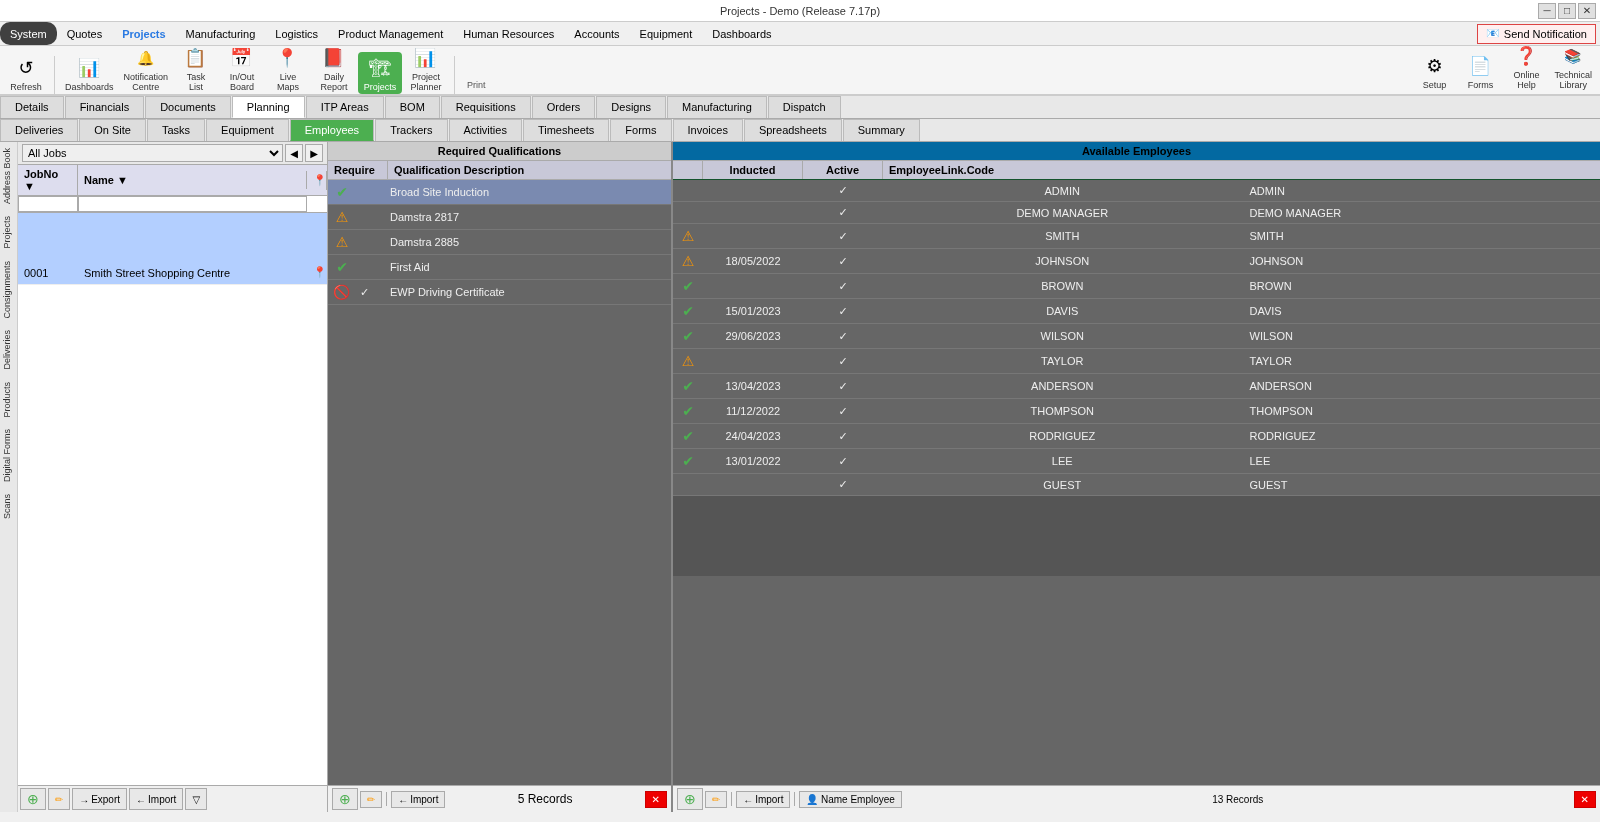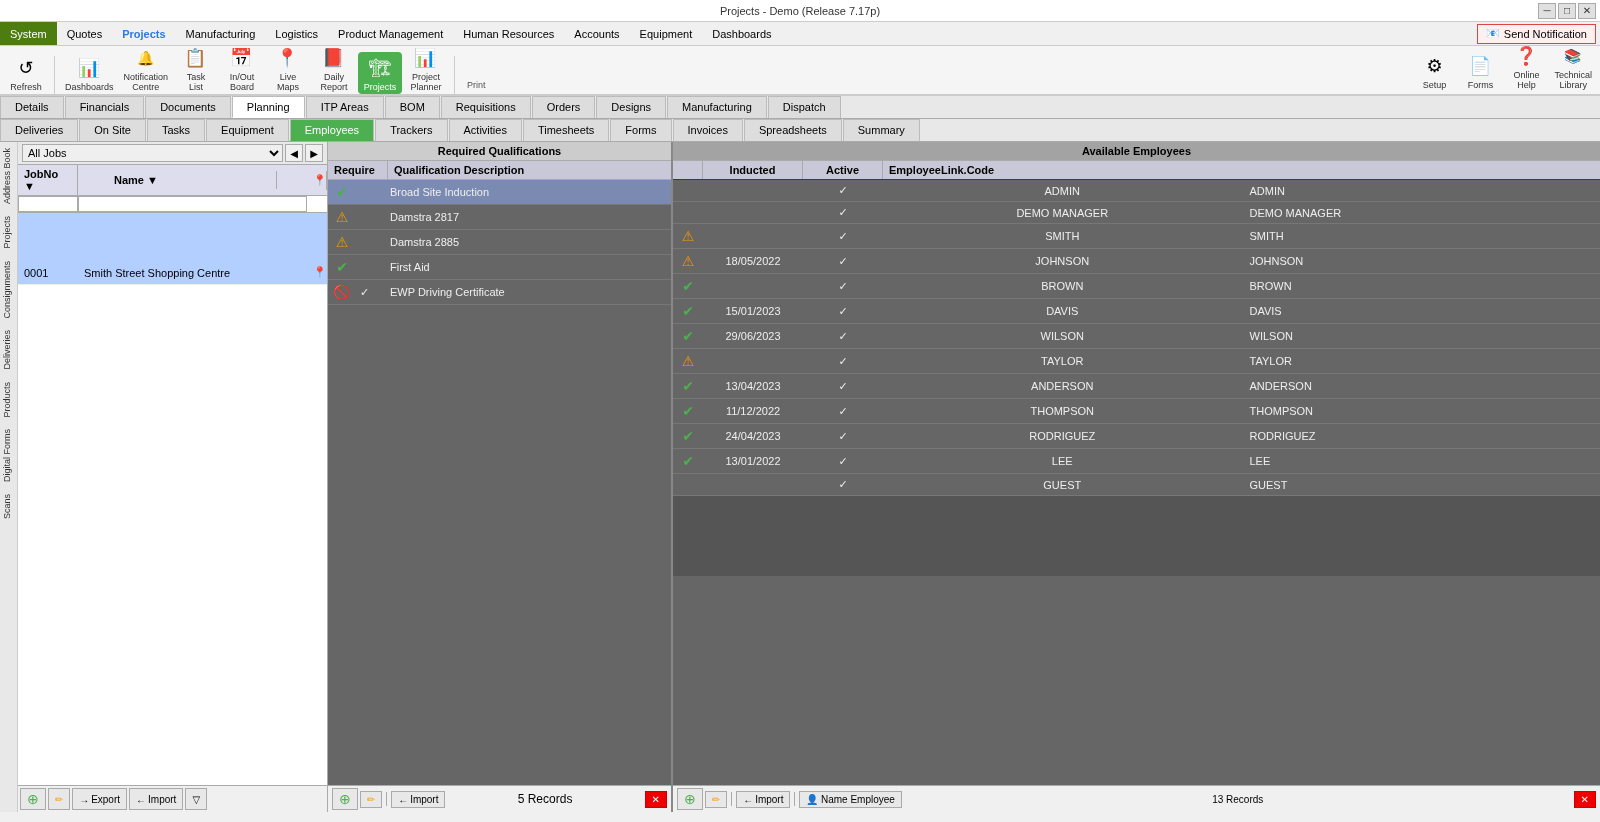--- a/index.html
+++ b/index.html
@@ -6,21 +6,21 @@
     body { font-family: 'Segoe UI', Tahoma, Geneva, Verdana, sans-serif; font-size: 11px; background: #f0f0f0; overflow: hidden; width: 1600px; height: 822px; }
 
     
     .title-bar { background: #fff; height: 22px; display: flex; align-items: center; justify-content: center; font-size: 11px; color: #333; border-bottom: 1px solid #ccc; position: relative; }
     .title-bar-controls { position: absolute; right: 4px; display: flex; gap: 2px; }
     .title-btn { width: 18px; height: 16px; border: 1px solid #aaa; background: #e0e0e0; font-size: 10px; cursor: pointer; display: flex; align-items: center; justify-content: center; }
 
     
     .menu-bar { background: #f0f0f0; height: 24px; display: flex; align-items: center; gap: 0; border-bottom: 1px solid #ccc; }
     .menu-item { padding: 2px 10px; font-size: 11px; cursor: pointer; height: 100%; display: flex; align-items: center; }
-    .menu-item.active { background: #4d7c0f; color: white; }
+    .menu-item.active { background: #404040; color: white; border-radius: 10px; }
     .send-notif-btn { margin-left: auto; background: #fff0f0; border: 1px solid #d44; padding: 2px 8px; font-size: 11px; cursor: pointer; display: flex; align-items: center; gap: 4px; height: 20px; margin-right: 4px; }
 
     
     .toolbar { background: #f5f5f5; border-bottom: 2px solid #ccc; display: flex; align-items: flex-end; padding: 4px 4px 0 4px; gap: 2px; height: 50px; }
     .toolbar-item { display: flex; flex-direction: column; align-items: center; cursor: pointer; padding: 2px 4px; min-width: 44px; }
     .toolbar-item.active { background: #4caf50; color: white; border-radius: 3px; }
     .toolbar-icon { width: 28px; height: 28px; display: flex; align-items: center; justify-content: center; font-size: 18px; }
     .toolbar-label { font-size: 9px; text-align: center; color: #333; white-space: nowrap; }
     .toolbar-item.active .toolbar-label { color: white; }
     .toolbar-right { display: flex; align-items: flex-end; gap: 2px; padding-bottom: 2px; }
@@ -37,21 +37,21 @@
 
     
     .vert-sidebar { width: 18px; background: #e8e8e8; border-right: 1px solid #ccc; display: flex; flex-direction: column; }
     .vert-label { writing-mode: vertical-rl; transform: rotate(180deg); font-size: 9px; padding: 6px 2px; cursor: pointer; white-space: nowrap; color: #333; }
 
     
     .jobs-panel { width: 310px; display: flex; flex-direction: column; border-right: 1px solid #aaa; background: #fff; }
     .jobs-header { background: #e8e8e8; padding: 2px 4px; display: flex; align-items: center; gap: 2px; border-bottom: 1px solid #aaa; }
     .jobs-dropdown { flex: 1; font-size: 11px; border: 1px solid #aaa; padding: 1px; }
     .nav-btn { width: 18px; height: 18px; border: 1px solid #aaa; background: #f0f0f0; cursor: pointer; font-size: 10px; display: flex; align-items: center; justify-content: center; }
-    .jobs-col-header { display: flex; align-items: center; background: #dde; border-bottom: 1px solid #aaa; gap: 30px; }
+    .jobs-col-header { display: flex; align-items: center; background: #dde; border-bottom: 1px solid #aaa; }
     .col-hdr { padding: 3px 6px; font-size: 11px; font-weight: bold; border-right: 1px solid #aaa; }
     .jobs-list { flex: 1; overflow-y: auto; }
     .job-row { display: flex; align-items: center; padding: 3px 0; border-bottom: 1px solid #eee; cursor: pointer; }
     .job-row.selected { background: #b3cfff; }
     .job-cell { padding: 2px 6px; font-size: 11px; margin-top: 48px; }
     .jobs-footer { border-top: 1px solid #aaa; padding: 2px; display: flex; gap: 2px; background: #f0f0f0; }
     .footer-btn { display: flex; align-items: center; gap: 2px; padding: 2px 6px; border: 1px solid #aaa; background: #e8e8e8; cursor: pointer; font-size: 10px; }
   </style>
 </head>
 <body>
@@ -301,21 +301,21 @@
             <span>Import</span>
           </div>
           <div style="flex:1; text-align:center; font-size:12px;">5 Records</div>
           <div class="footer-btn" style="background:#e00; color:white; border-color:#c00;">
             <span>✕</span>
           </div>
         </div>
       </div>
 
       <div style="flex:1; display:flex; flex-direction:column; background:#fff;">
-        <div style="background:#a3a3a3; padding:3px 8px; font-size:11px; font-weight:bold; text-align:center; border-bottom:1px solid #aaa;">Available Employees</div>
+        <div style="background:#0369a1; padding:3px 8px; font-size:11px; font-weight:bold; text-align:center; border-bottom:1px solid #aaa;">Available Employees</div>
 
         <div style="display:flex; background:#c8c8d8; border-bottom:1px solid #14532d;">
           <div style="width:30px; padding:3px 4px; font-size:11px; border-right:1px solid #aaa;"></div>
           <div style="width:100px; padding:3px 6px; font-size:11px; font-weight:bold; border-right:1px solid #aaa; text-align:center;">Inducted</div>
           <div style="width:80px; padding:3px 6px; font-size:11px; font-weight:bold; border-right:1px solid #aaa; text-align:center;">Active</div>
           <div style="flex:1; padding:3px 6px; font-size:11px; font-weight:bold;">EmployeeLink.Code</div>
         </div>
 
         <div style="flex:1; overflow-y:auto; background:#666;">
 

